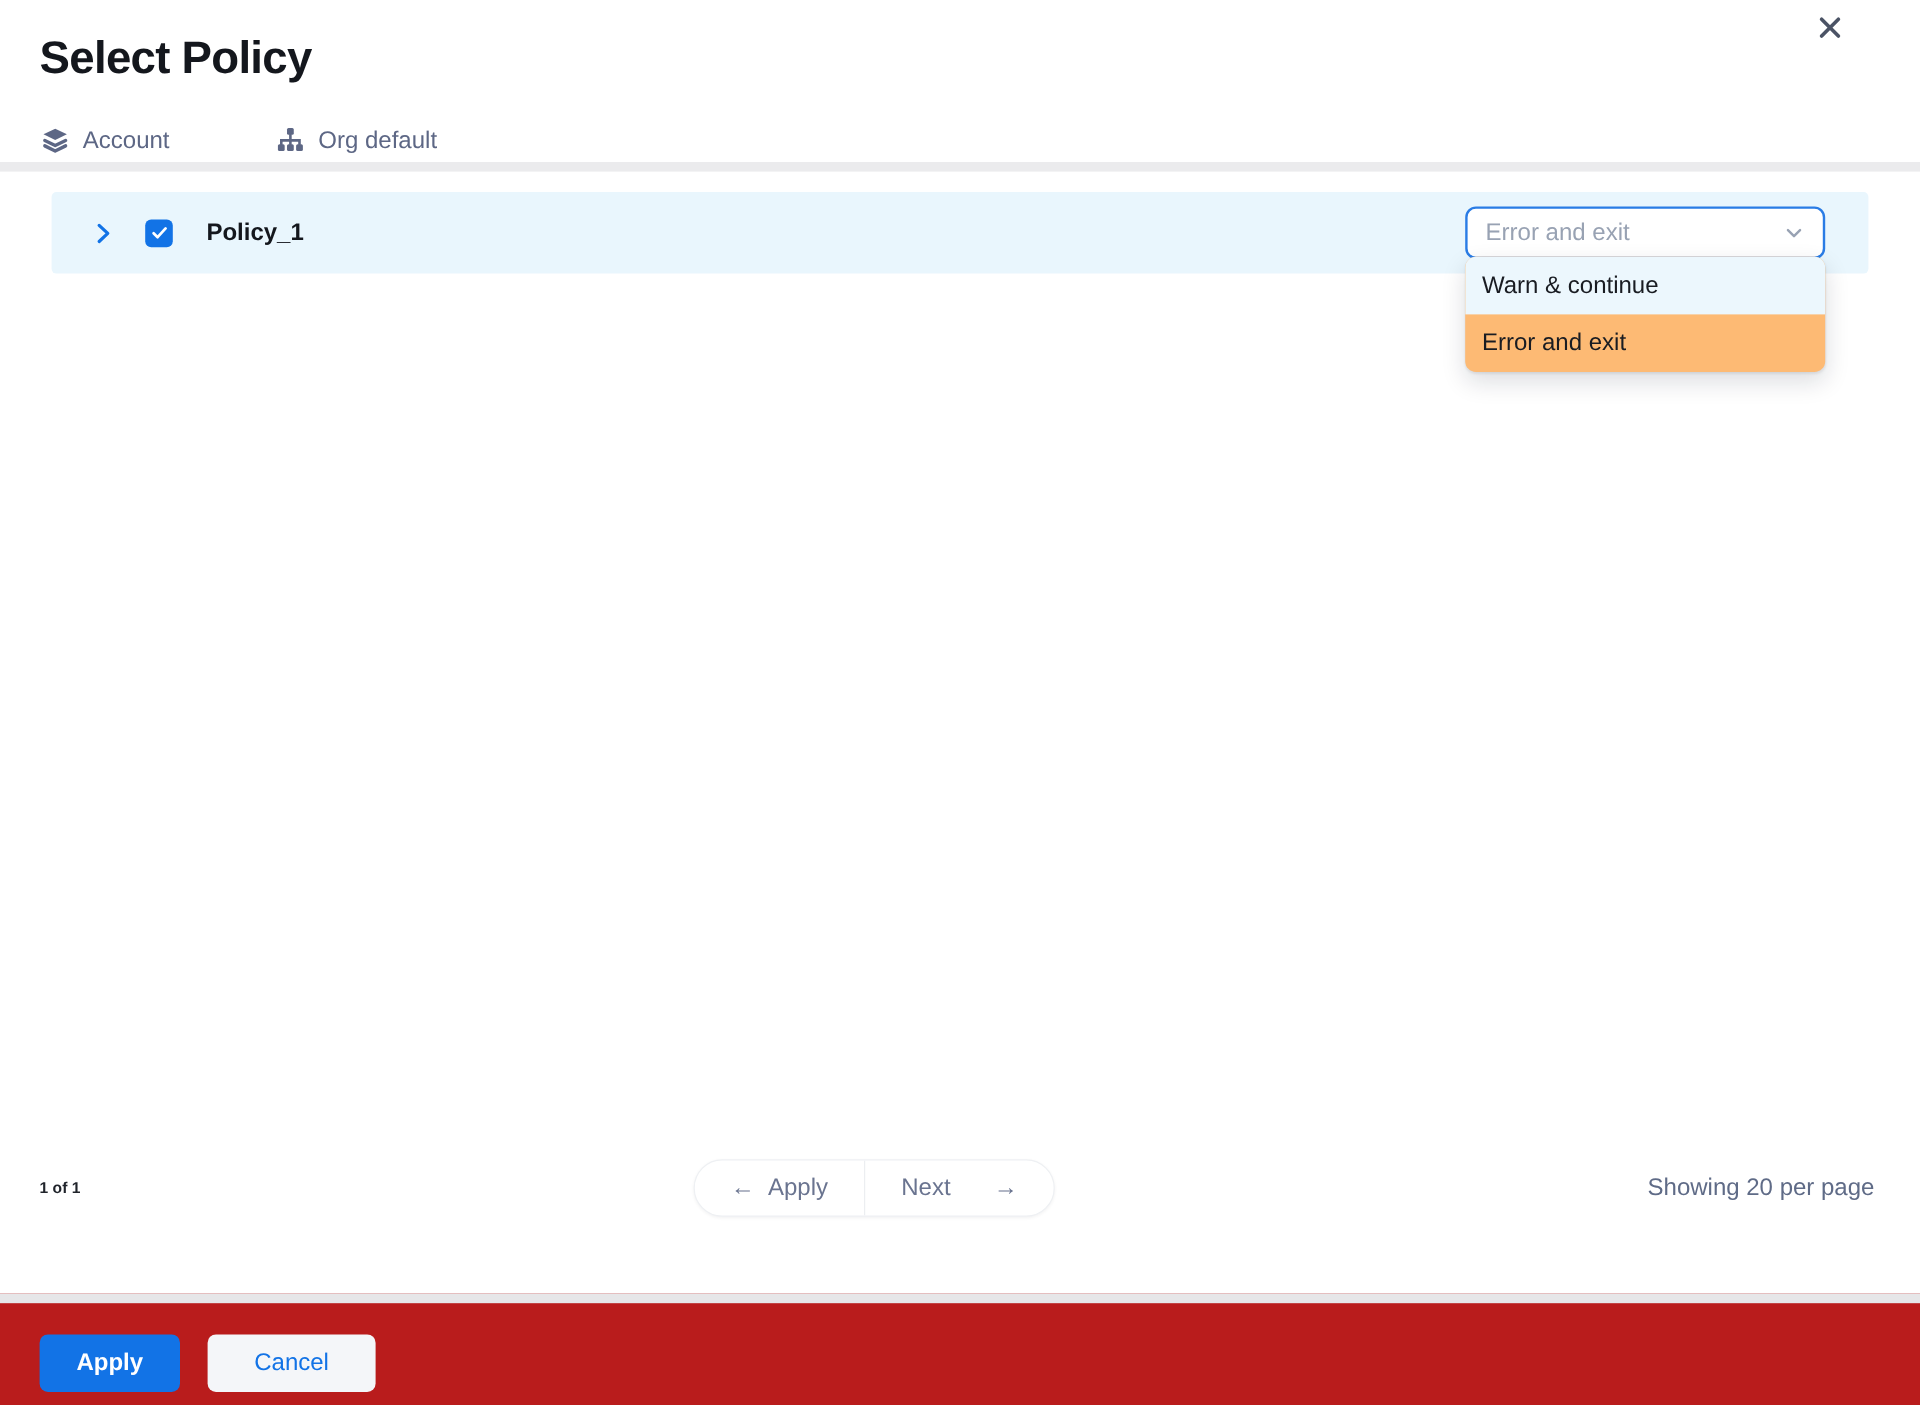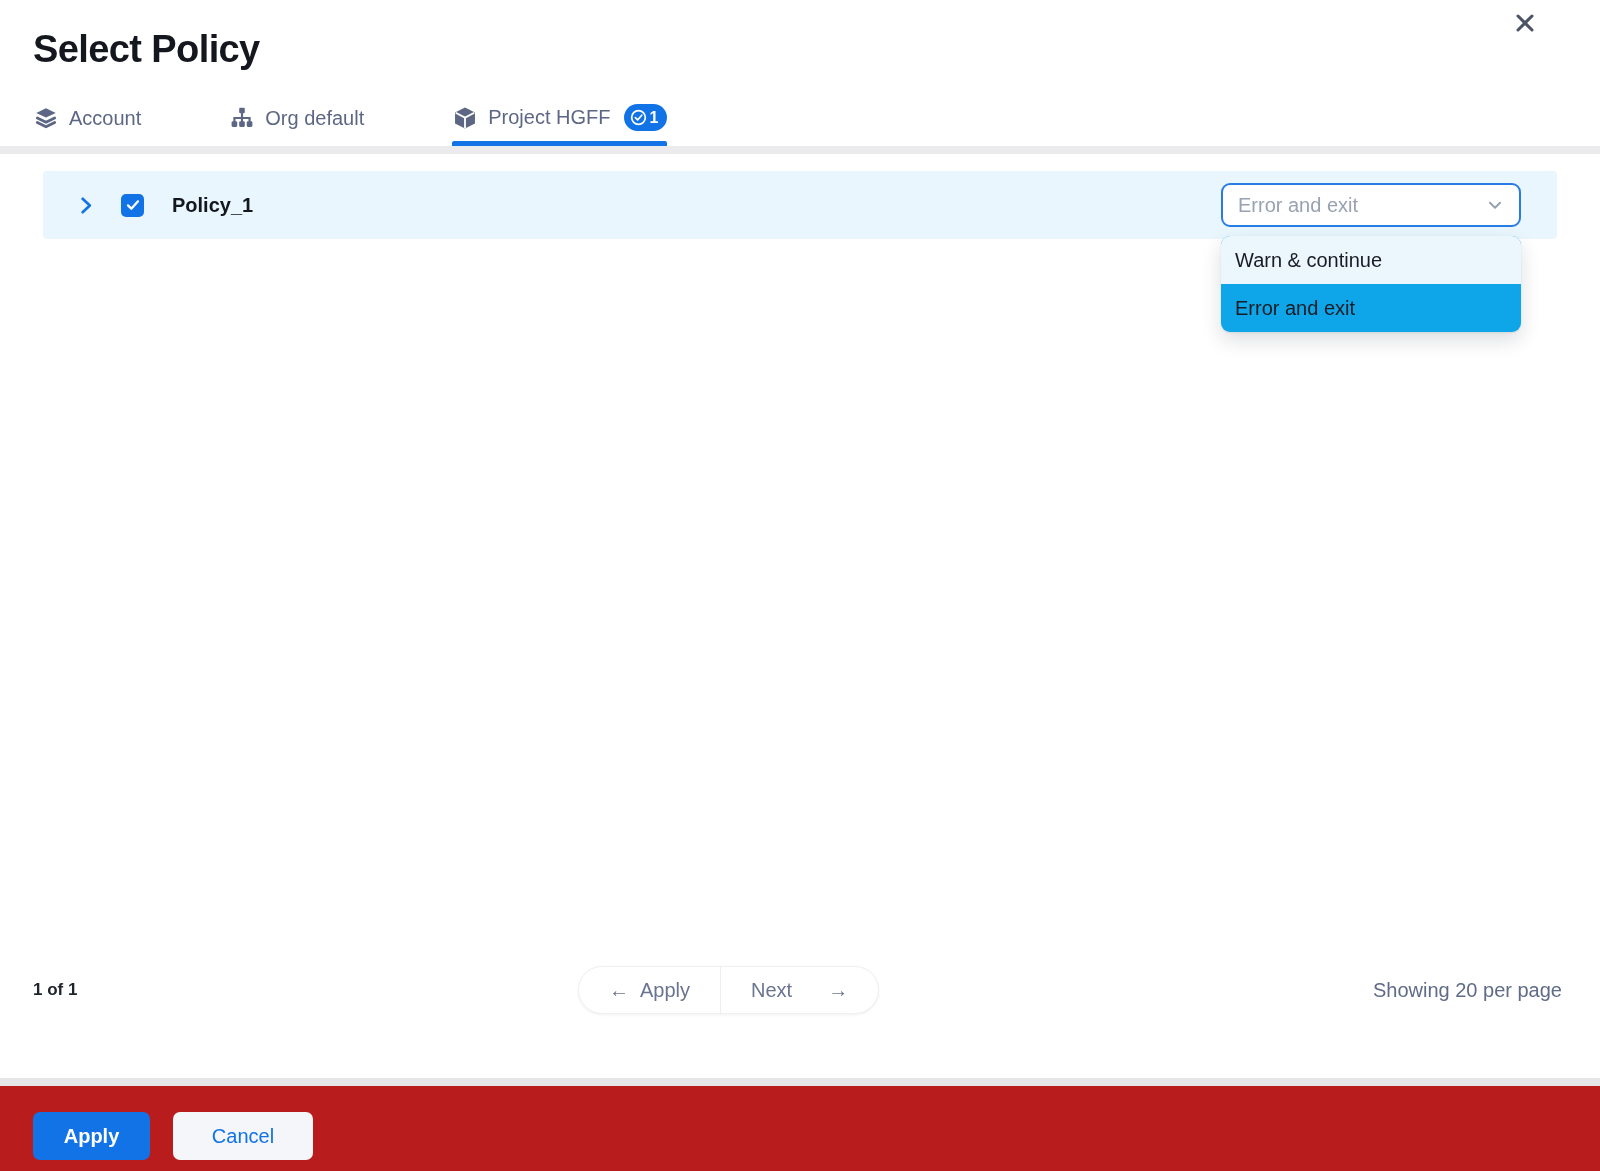--- a/index.html
+++ b/index.html
@@ -27,21 +27,21 @@
   }
 
   
   .tabs {
     display:flex; gap:88px;
     margin:33px 33px 0;
     align-items:flex-end;
   }
   .tab {
     display:flex; align-items:center; gap:10px;
-    padding-bottom:15px;
+    padding-bottom:5px;
     position:relative;
     font-size:20px; font-weight:500;
     color:#5d6785;
     cursor:pointer;
     white-space:nowrap;
   }
   .tab.active::after {
     content:"";
     position:absolute; left:0; right:0; bottom:0;
     height:5px; background:#1273e6;
@@ -92,42 +92,42 @@
     border:2px solid #2a7ce5;
     border-radius:9px;
     display:flex; align-items:center;
     padding:0 13px 0 15px;
     cursor:pointer;
   }
   .select-value { flex:1; font-size:20px; color:#98a2b3; }
 
   .dropdown-menu {
     position:absolute;
-    right:36px; top:65px;
+    right:36px; top:54px;
     width:300px;
-    background:#0ea5e9;
+    background:#fdba74;
     border-radius:9px;
     box-shadow:0 1px 2px rgba(16,24,40,.08), 0 8px 20px rgba(16,24,40,.14);
     overflow:hidden;
     z-index:20;
   }
   .dropdown-option {
     height:48px;
     display:flex; align-items:center;
     padding:0 14px;
     font-size:20px; color:#191c22;
     cursor:pointer;
   }
   .dropdown-option.highlighted { background:#ecf7fd; }
 
   
   .pagination { position:absolute; left:0; right:0; top:966px; height:48px; }
   .page-status {
     position:absolute; left:33px; top:50%; transform:translateY(-50%);
-    font-size:17px; font-weight:700; color:#20242b;
+    font-size:13px; font-weight:700; color:#20242b;
   }
   .pager {
     position:absolute; left:578px; top:0;
     height:48px;
     display:flex;
     background:#ffffff;
     border:1px solid #eef0f3;
     border-radius:26px;
     box-shadow:0 1px 3px rgba(16,24,40,.06);
     overflow:hidden;
@@ -199,39 +199,20 @@
         <rect x="9.4" y="2.5" width="5.2" height="5.2" rx="1.2" fill="#5d6785"></rect>
         <path d="M12 7.7 V12 M5 15 V12 H19 V15 M12 12 V15" stroke="#5d6785" stroke-width="2" stroke-linecap="round"></path>
         <rect x="2.4" y="15" width="5.2" height="5.2" rx="1.2" fill="#5d6785"></rect>
         <rect x="9.4" y="15" width="5.2" height="5.2" rx="1.2" fill="#5d6785"></rect>
         <rect x="16.4" y="15" width="5.2" height="5.2" rx="1.2" fill="#5d6785"></rect>
       </svg>
     </span>
     <span>Org default</span>
   </div>
 
-  <div class="tab active">
-    <span style="display:flex;">
-      <svg width="26" height="26" viewBox="0 0 24 24" fill="none">
-        <path d="M12 2.2 L21.2 7 V17 L12 21.8 L2.8 17 V7 Z" fill="#5d6785"></path>
-        <path d="M3.4 7.2 L12 11.6 L20.6 7.2 M12 11.6 V21.2" stroke="#ffffff" stroke-width="1.7" stroke-linejoin="round"></path>
-        <path d="M7.5 4.6 L16.5 9.2" stroke="#ffffff" stroke-width="1.4" opacity="0.0"></path>
-      </svg>
-    </span>
-    <span>Project HGFF</span>
-    <span class="tab-badge">
-      <span style="display:flex;">
-        <svg width="19" height="19" viewBox="0 0 20 20" fill="none">
-          <circle cx="10" cy="10" r="7.2" stroke="#ffffff" stroke-width="1.8"></circle>
-          <path d="M6.7 10.2 L9.1 12.6 L13.4 7.6" stroke="#ffffff" stroke-width="1.8" stroke-linecap="round" stroke-linejoin="round"></path>
-        </svg>
-      </span>
-      <span>1</span>
-    </span>
-  </div>
 </div>
 
 <div class="divider-top"></div>
 
 <div class="policy-row">
   <button class="expand-btn">
     <span style="display:flex;">
       <svg width="23" height="23" viewBox="0 0 24 24" fill="none" stroke="#1273e6" stroke-width="2.8" stroke-linecap="round" stroke-linejoin="round">
         <path d="M9 5 L16.5 12 L9 19"></path>
       </svg>

